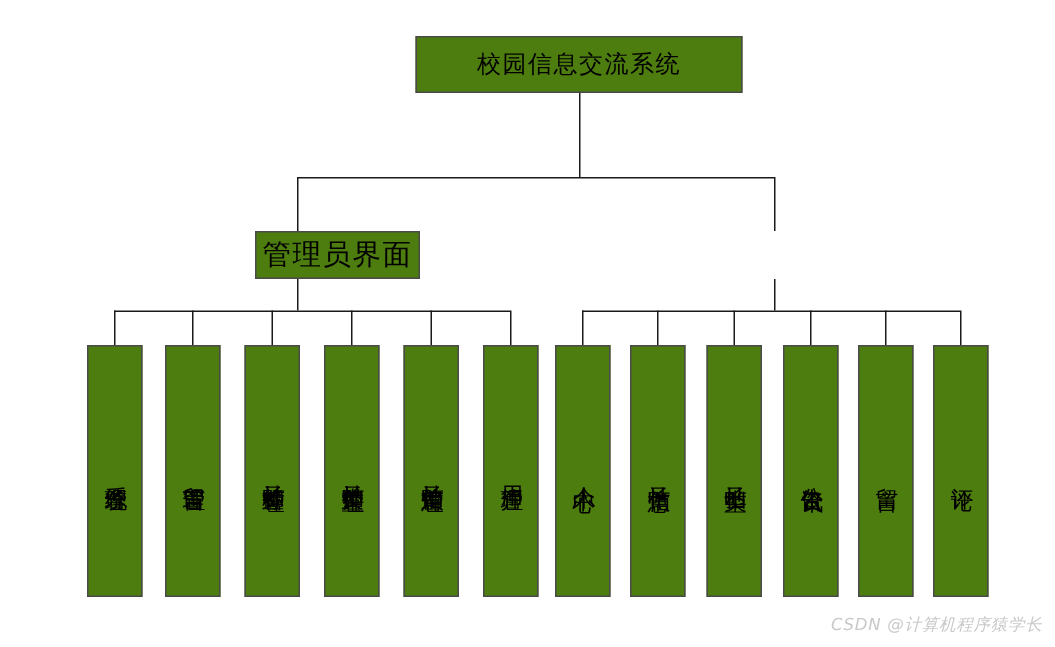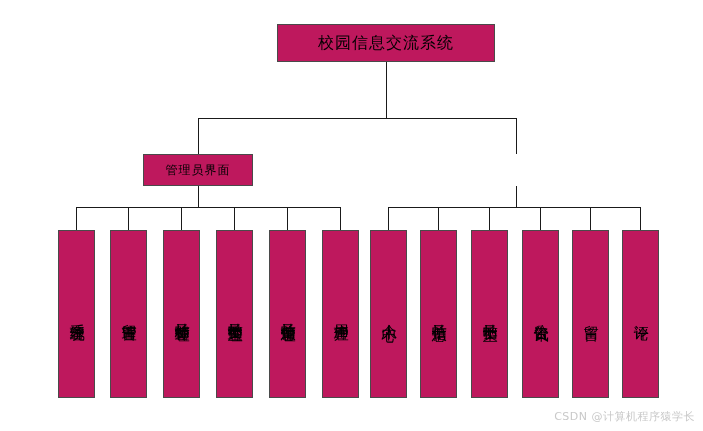--- a/index.html
+++ b/index.html
@@ -14,40 +14,41 @@
     height: 431px;
     background: #ffffff;
     overflow: hidden;
     font-family: "DejaVu Sans", "Liberation Sans", sans-serif;
   }
   
   .node {
     position: absolute;
     box-sizing: border-box;
     border: 1px solid #4a4a4a;
-    background: #be185d;
+    background: #4d7c0f;
     display: flex;
     align-items: center;
     justify-content: center;
     color: #000000;
   }
   .node.root {
     left: 277px;
     top: 24px;
     width: 218px;
     height: 38px;
     font-size: 16px;
     letter-spacing: 1px;
   }
   .node.level2 {
     top: 154px;
     width: 110px;
     height: 32px;
-    font-size: 12px;
+    font-size: 19px;
     letter-spacing: 1px;
+    margin-left: 27px;
   }
   .node.level2.admin  { left: 143px; }
   .node.level2.student{ left: 461px; }
 
   
   .node.leaf {
     top: 230px;
     width: 37px;
     height: 168px;
     font-size: 15px;
@@ -78,20 +79,21 @@
   
   #watermark {
     position: absolute;
     right: 8px;
     bottom: 7px;
     font-size: 11px;
     color: #c9c9c9;
     letter-spacing: 0.5px;
     white-space: nowrap;
     user-select: none;
+    font-style: italic;
   }
 </style>
 </head>
 <body>
 
 <div id="canvas">
 
   <div class="node root">
     <span>校园信息交流系统</span>
   </div>

